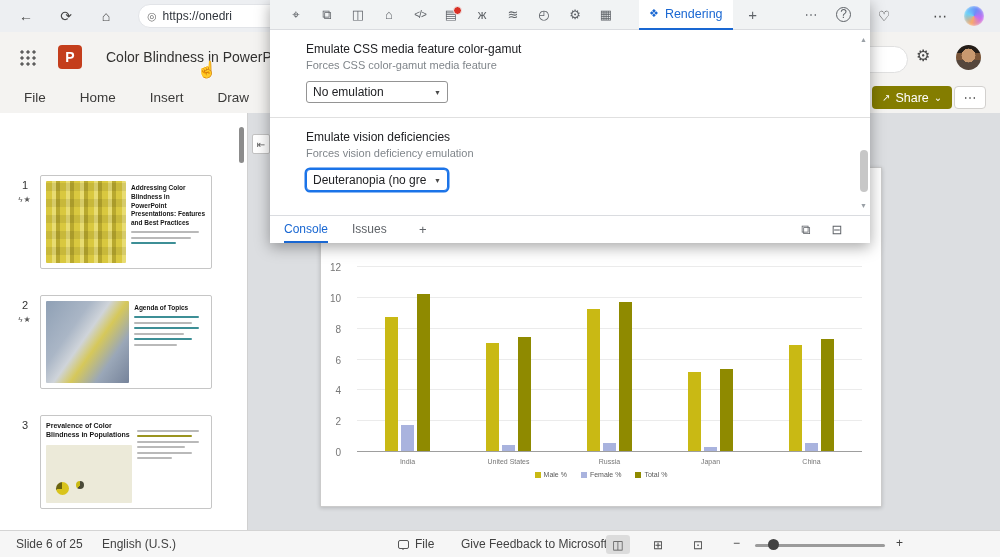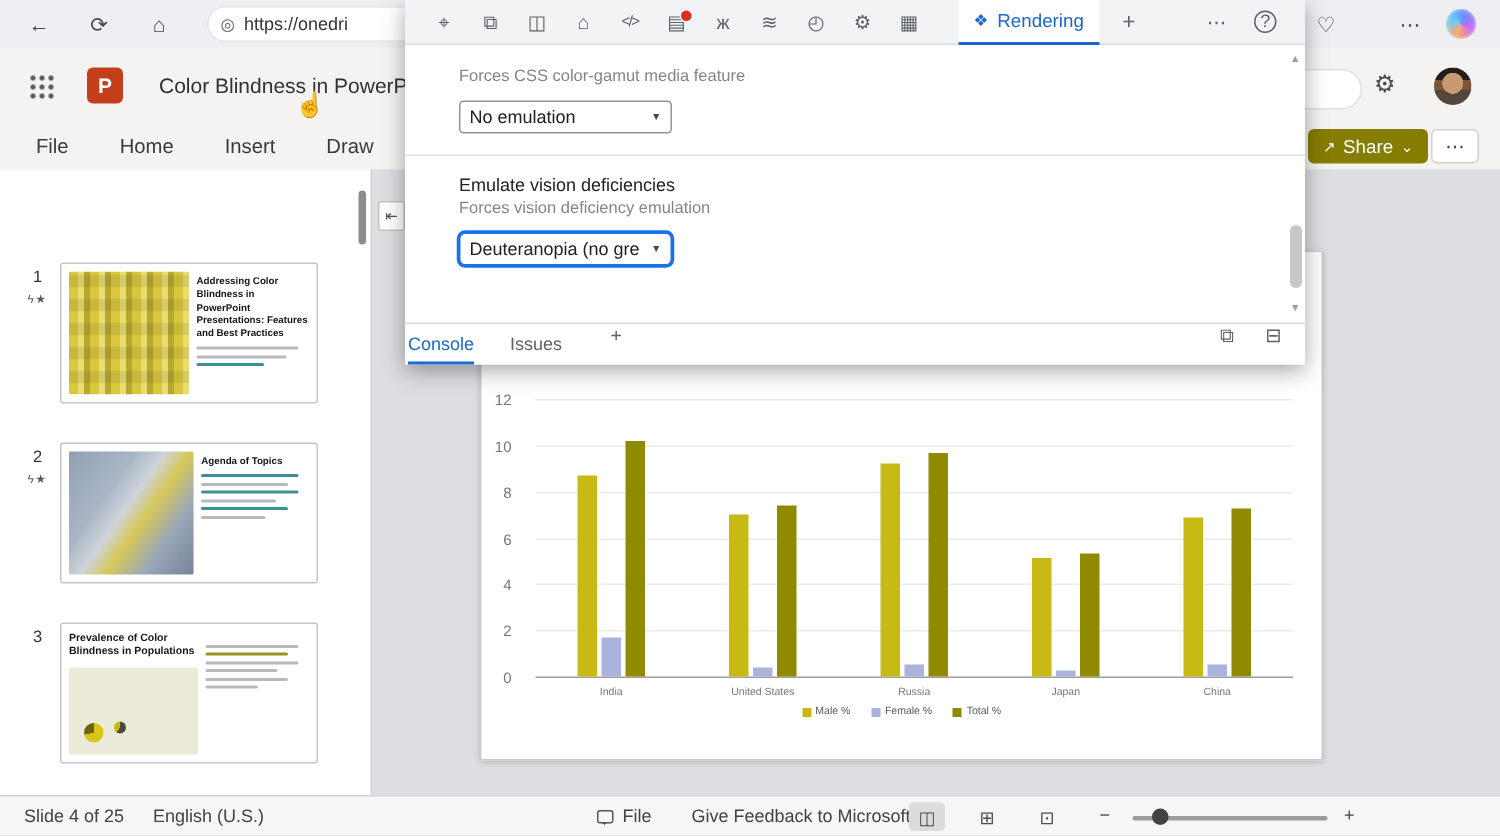--- a/index.html
+++ b/index.html
@@ -104,21 +104,21 @@
   .dt-title{font-size:12px;color:#202124;}
   .dt-sub{font-size:11px;color:#80868b;margin-top:3px;}
   .dt-select{width:142px;height:22px;margin-top:10px;border:1px solid #949494;border-radius:3px;background:#fff;display:flex;align-items:center;justify-content:space-between;padding:0 6px;font-size:12px;color:#202124;cursor:pointer;}
   .dt-select .val{white-space:nowrap;overflow:hidden;max-width:120px;}
   .sel-arrow{font-size:7px;color:#4a4a4a;margin-left:4px;}
   .dt-select.focused{border:1px solid #1a73e8;box-shadow:0 0 0 1.5px #1a73e8;border-radius:4px;}
   .dt-divider{height:1px;background:#e0e0e0;margin:14px -20px 12px -36px;}
   .dt-scroll-up{position:absolute;right:3px;top:6px;font-size:7px;color:#9aa0a6;cursor:pointer;}
   .dt-scroll-down{position:absolute;right:3px;bottom:6px;font-size:7px;color:#9aa0a6;cursor:pointer;}
   .dt-scroll-thumb{position:absolute;right:2px;top:120px;width:8px;height:42px;background:#c7c7c7;border-radius:4px;cursor:grab;}
-  .dt-drawer{position:absolute;left:0;right:0;bottom:0;height:28px;background:#fff;border-top:1px solid #dadce0;display:flex;align-items:flex-start;padding:0 2px;font-size:12px;}
+  .dt-drawer{position:absolute;left:0;right:0;bottom:0;height:28px;background:#fff;border-top:1px solid #dadce0;display:flex;align-items:center;padding:0 14px;font-size:12px;}
   .drawer-tab{margin-right:24px;color:#5f6368;height:100%;display:flex;align-items:center;cursor:pointer;border-bottom:2px solid transparent;}
   .drawer-tab.active{color:#1967d2;border-bottom-color:#1967d2;}
 </style>
 </head>
 <body>
 
 <div class="screen" style="position:relative;width:1000px;height:557px;">
 
   <div class="topbar">
     <span class="tb-icon tb-back">←</span>
@@ -292,21 +292,21 @@
           </span>
           <span class="legend-item">
             <span class="swatch" style="background: rgb(143, 138, 0);"></span>
             <span>Total %</span>
           </span>
         </div>
     </div>
   </div>
 
   <div class="statusbar">
-    <span class="sb" style="left:16px;">Slide 4 of 25</span>
+    <span class="sb" style="left:16px;">Slide 6 of 25</span>
     <span class="sb" style="left:102px;">English (U.S.)</span>
     <span class="bubble" style="left:398px;"></span>
     <span class="sb" style="left:415px;">File</span>
     <span class="sb" style="left:461px;">Give Feedback to Microsoft</span>
     <span class="view-btn active" style="left:606px;">◫</span>
     <span class="view-btn" style="left:646px;">⊞</span>
     <span class="view-btn" style="left:686px;">⊡</span>
     <span class="sb" style="left:733px;top:5px;">−</span>
     <span class="zoom-track"></span>
     <span class="zoom-knob"></span>
@@ -332,20 +332,21 @@
         <span>Rendering</span>
       </div>
       <span class="dt-icon dt-plus">+</span>
       <span class="dt-spacer"></span>
       <span class="dt-icon">⋯</span>
       <span class="dt-icon dt-help">?</span>
     </div>
 
     <div class="dt-content">
       <div class="dt-section">
+        <div class="dt-title">Emulate CSS media feature color-gamut</div>
         <div class="dt-sub">Forces CSS color-gamut media feature</div>
         <div class="dt-select">
           <span class="val">No emulation</span>
           <span class="sel-arrow">▼</span>
         </div>
       </div>
       <div class="dt-divider"></div>
       <div class="dt-section">
         <div class="dt-title">Emulate vision deficiencies</div>
         <div class="dt-sub">Forces vision deficiency emulation</div>

